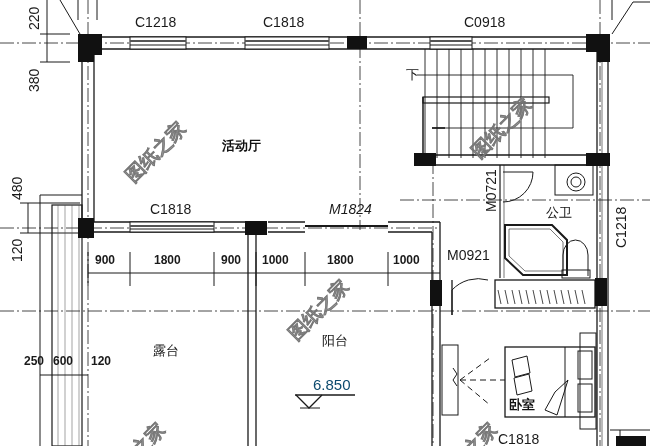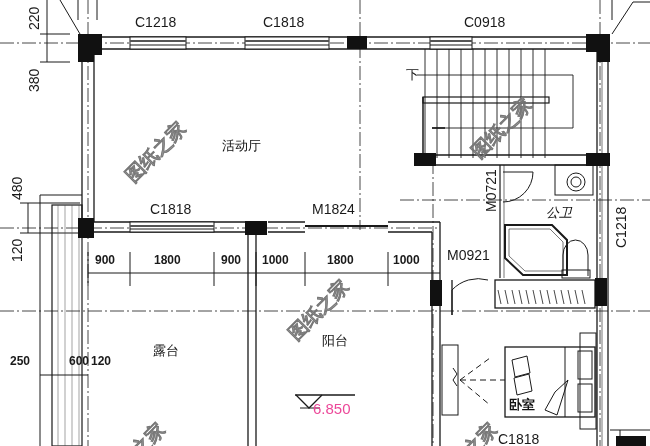--- a/index.html
+++ b/index.html
@@ -7,21 +7,21 @@
          font-family: "Liberation Sans", "DejaVu Sans", sans-serif; color: #111; }
   #plan { position: absolute; left: 0; top: 0; width: 650px; height: 446px; }
   .lbl { position: absolute; font-size: 14px; line-height: 14px; white-space: nowrap; color: #1a1a1a; }
   .dim { position: absolute; font-size: 12px; line-height: 14px; white-space: nowrap; color: #1a1a1a; font-weight: bold; }
   .vtxt { position: absolute; font-size: 14px; line-height: 14px; white-space: nowrap;
           transform: rotate(-90deg); transform-origin: left top; color: #1a1a1a; }
   .room { position: absolute; font-size: 13px; line-height: 13px; white-space: nowrap; font-family: "DejaVu Sans", sans-serif; color:#111; }
   .wm { position: absolute; font-size: 19px; line-height: 19px; white-space: nowrap; color: rgba(90,90,90,0.55);
         transform: rotate(-45deg); transform-origin: left top; font-family: "DejaVu Sans", sans-serif; font-weight: bold;
         -webkit-text-stroke: 0.3px #777; }
-  .elev { position: absolute; font-size: 15px; line-height: 15px; color:#ec4899;margin-top:24px; }
+  .elev { position: absolute; font-size: 15px; line-height: 15px; color:#0c4a6e; }
 </style>
 </head>
 <body>
 
 <svg id="plan" viewBox="0 0 650 446" xmlns="http://www.w3.org/2000/svg">
   <g stroke="#1a1a1a" fill="none" stroke-width="1">
 
     <g stroke-dasharray="14,3,2,3" stroke-width="0.8">
       <line x1="0" y1="43" x2="650" y2="43"></line>
       <line x1="0" y1="228" x2="440" y2="228"></line>
@@ -184,46 +184,46 @@
   </g>
 </svg>
 
 <div class="lbl" style="left:135px;top:15px;">C1218</div>
 <div class="lbl" style="left:263px;top:15px;">C1818</div>
 <div class="lbl" style="left:428px;top:15px;margin-left:36px;">C0918</div>
 <div class="lbl" style="left:150px;top:202px;">C1818</div>
 <div class="vtxt" style="left:614px;top:248px;">C1218</div>
 <div class="lbl" style="left:498px;top:432px;">C1818</div>
 
-<div class="lbl" style="left:312px;top:202px;">M1824</div>
+<div class="lbl" style="left:329px;top:202px;font-style:italic;">M1824</div>
 <div class="vtxt" style="left:484px;top:212px;">M0721</div>
 <div class="lbl" style="left:447px;top:248px;">M0921</div>
 
-<div class="room" style="left:222px;top:139px;">活动厅</div>
-<div class="room" style="left:546px;top:206px;font-style:italic;">公卫</div>
+<div class="room" style="left:222px;top:139px;font-weight:bold;">活动厅</div>
+<div class="room" style="left:546px;top:206px;">公卫</div>
 <div class="room" style="left:153px;top:344px;">露台</div>
 <div class="room" style="left:322px;top:334px;">阳台</div>
 <div class="room" style="left:509px;top:398px;font-weight:bold;">卧室</div>
 <div class="room" style="left:406px;top:68px;">下</div>
 
 <div class="elev" style="left:313px;top:377px;">6.850</div>
 
 <div class="vtxt" style="left:27px;top:30px;">220</div>
 <div class="vtxt" style="left:27px;top:92px;">380</div>
 <div class="vtxt" style="left:10px;top:200px;">480</div>
 <div class="vtxt" style="left:10px;top:262px;">120</div>
 
 <div class="dim" style="left:95px;top:253px;">900</div>
 <div class="dim" style="left:154px;top:253px;">1800</div>
 <div class="dim" style="left:221px;top:253px;">900</div>
 <div class="dim" style="left:262px;top:253px;">1000</div>
 <div class="dim" style="left:327px;top:253px;">1800</div>
 <div class="dim" style="left:393px;top:253px;">1000</div>
 
-<div class="dim" style="left:10px;top:354px;">250</div>
-<div class="dim" style="left:53px;top:354px;padding-left:16px;">600</div>
+<div class="dim" style="left:24px;top:354px;">250</div>
+<div class="dim" style="left:53px;top:354px;">600</div>
 <div class="dim" style="left:91px;top:354px;">120</div>
 
 <div class="wm" style="left:122px;top:172px;">图纸之家</div>
 <div class="wm" style="left:468px;top:148px;">图纸之家</div>
 <div class="wm" style="left:285px;top:330px;">图纸之家</div>
 <div class="wm" style="left:128px;top:446px;">之家</div>
 <div class="wm" style="left:460px;top:446px;">之家</div>
 
 </body></html>

